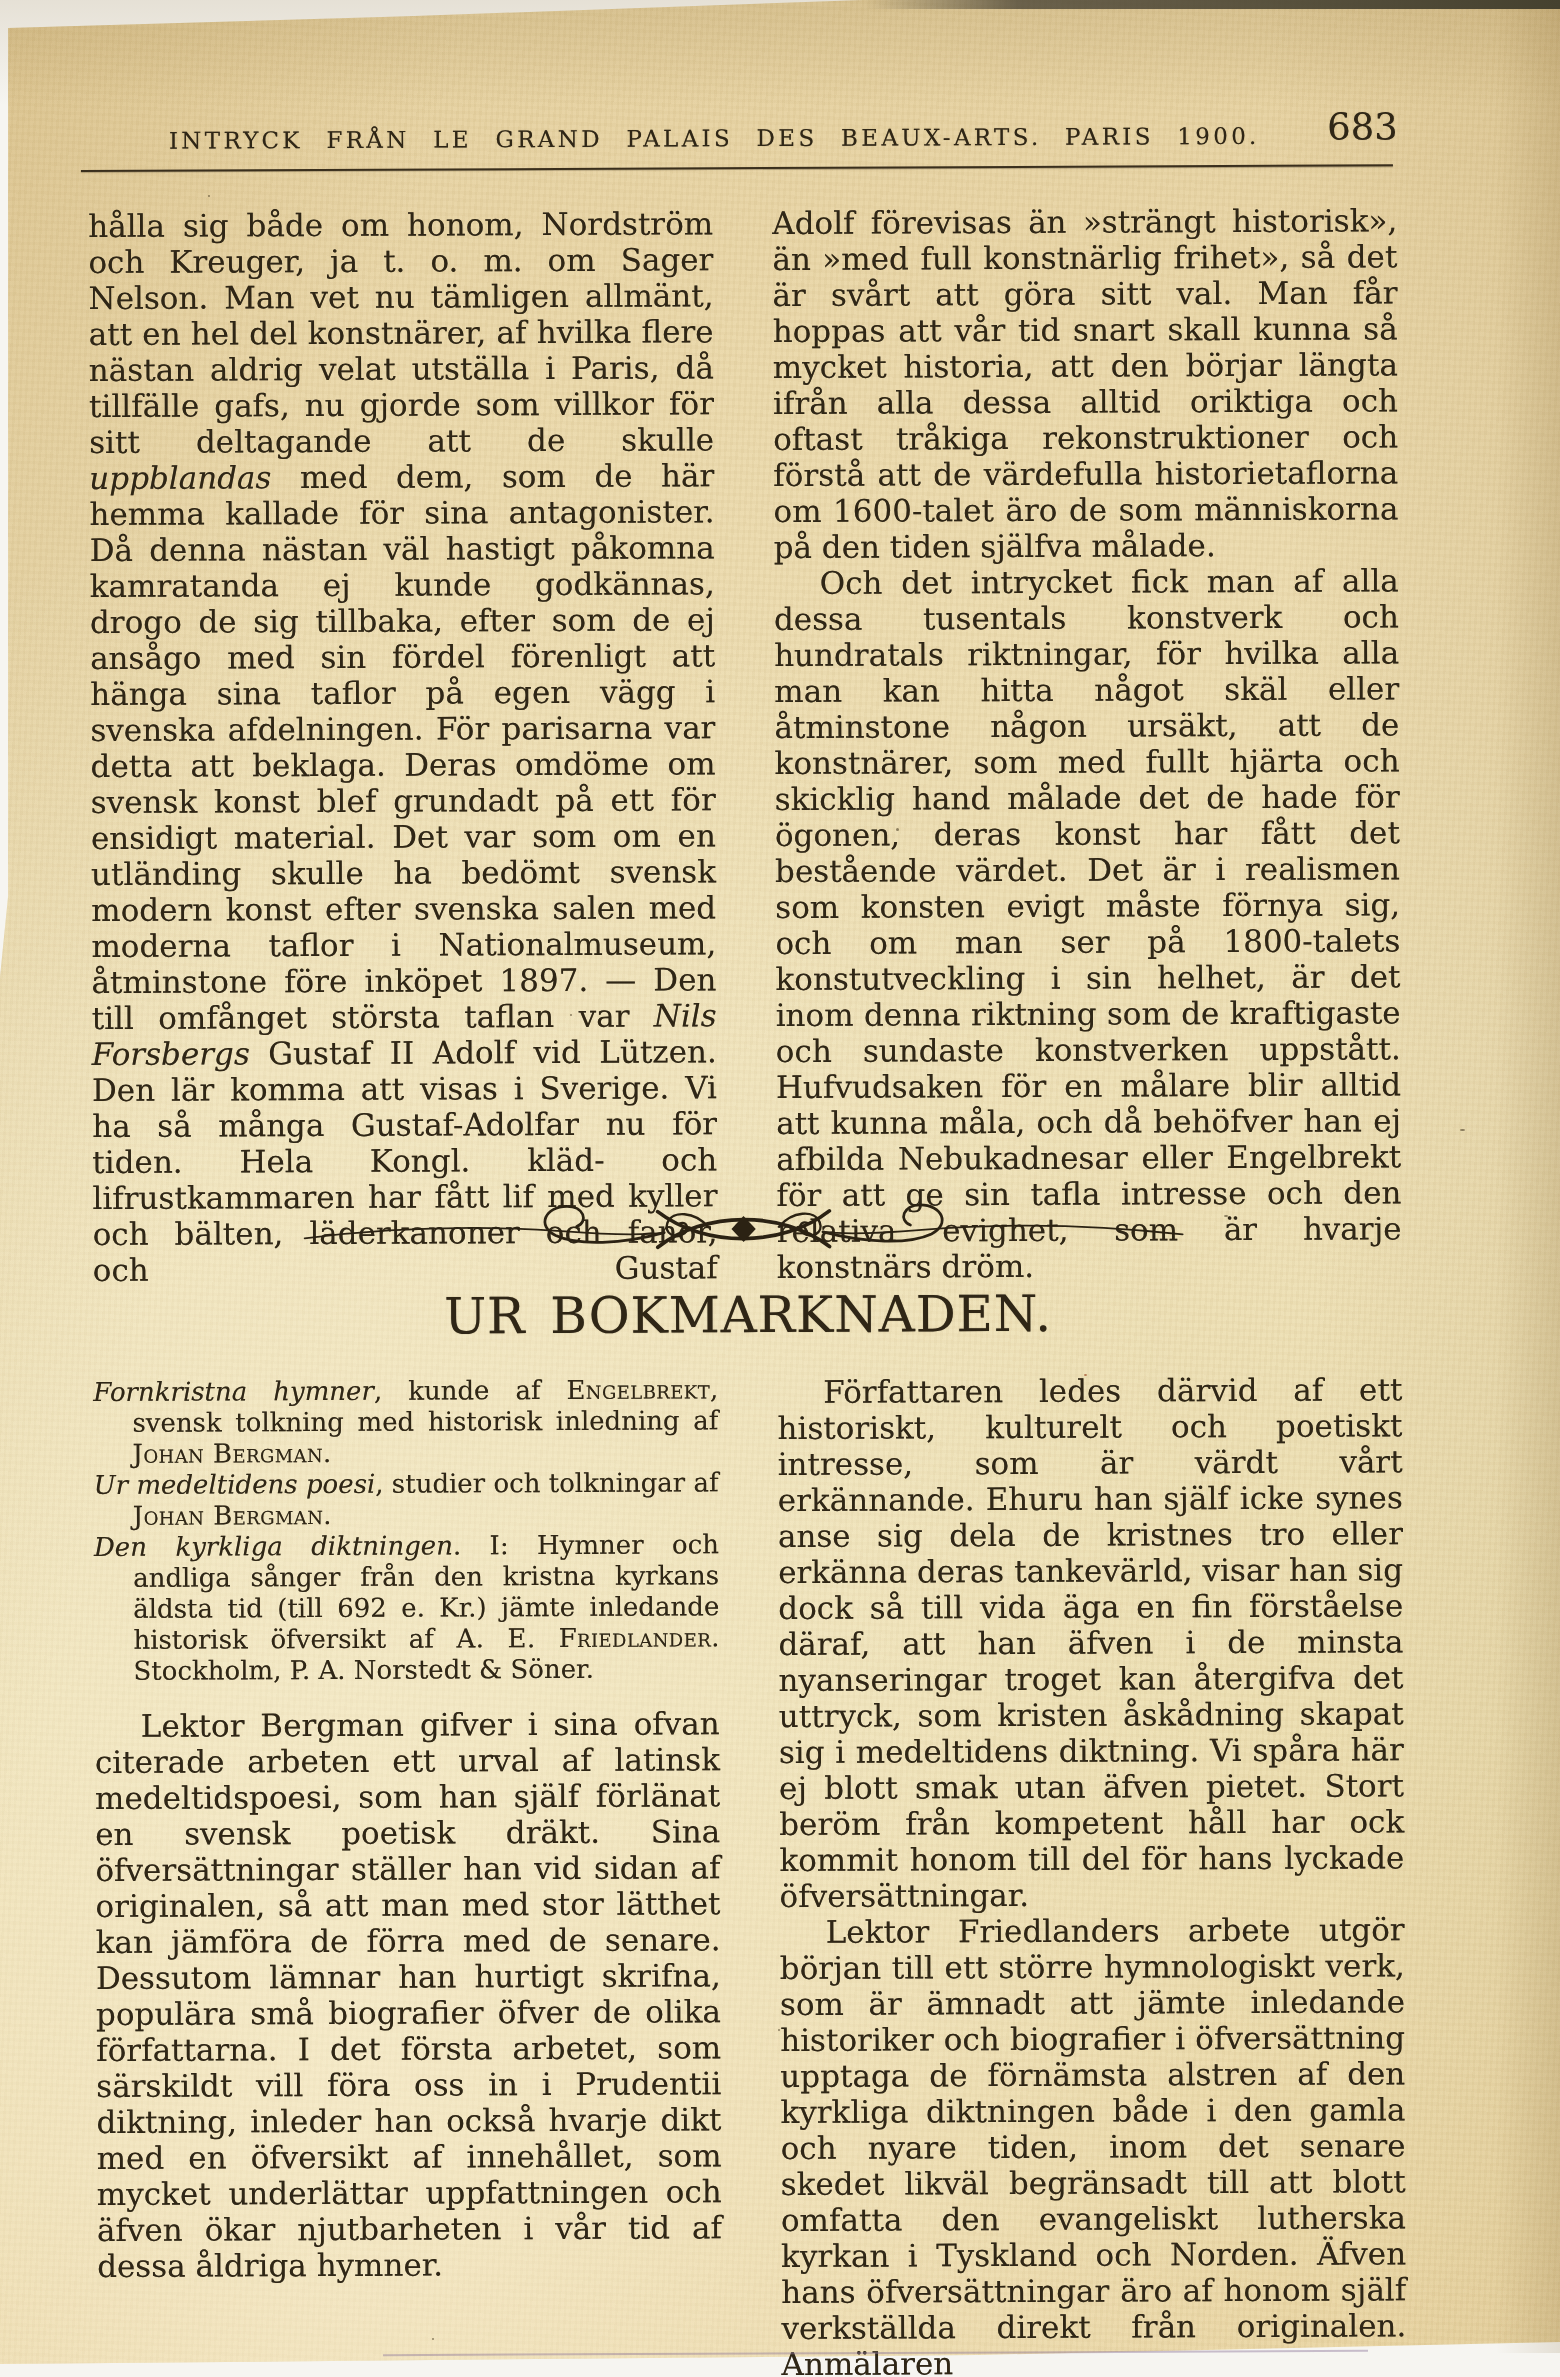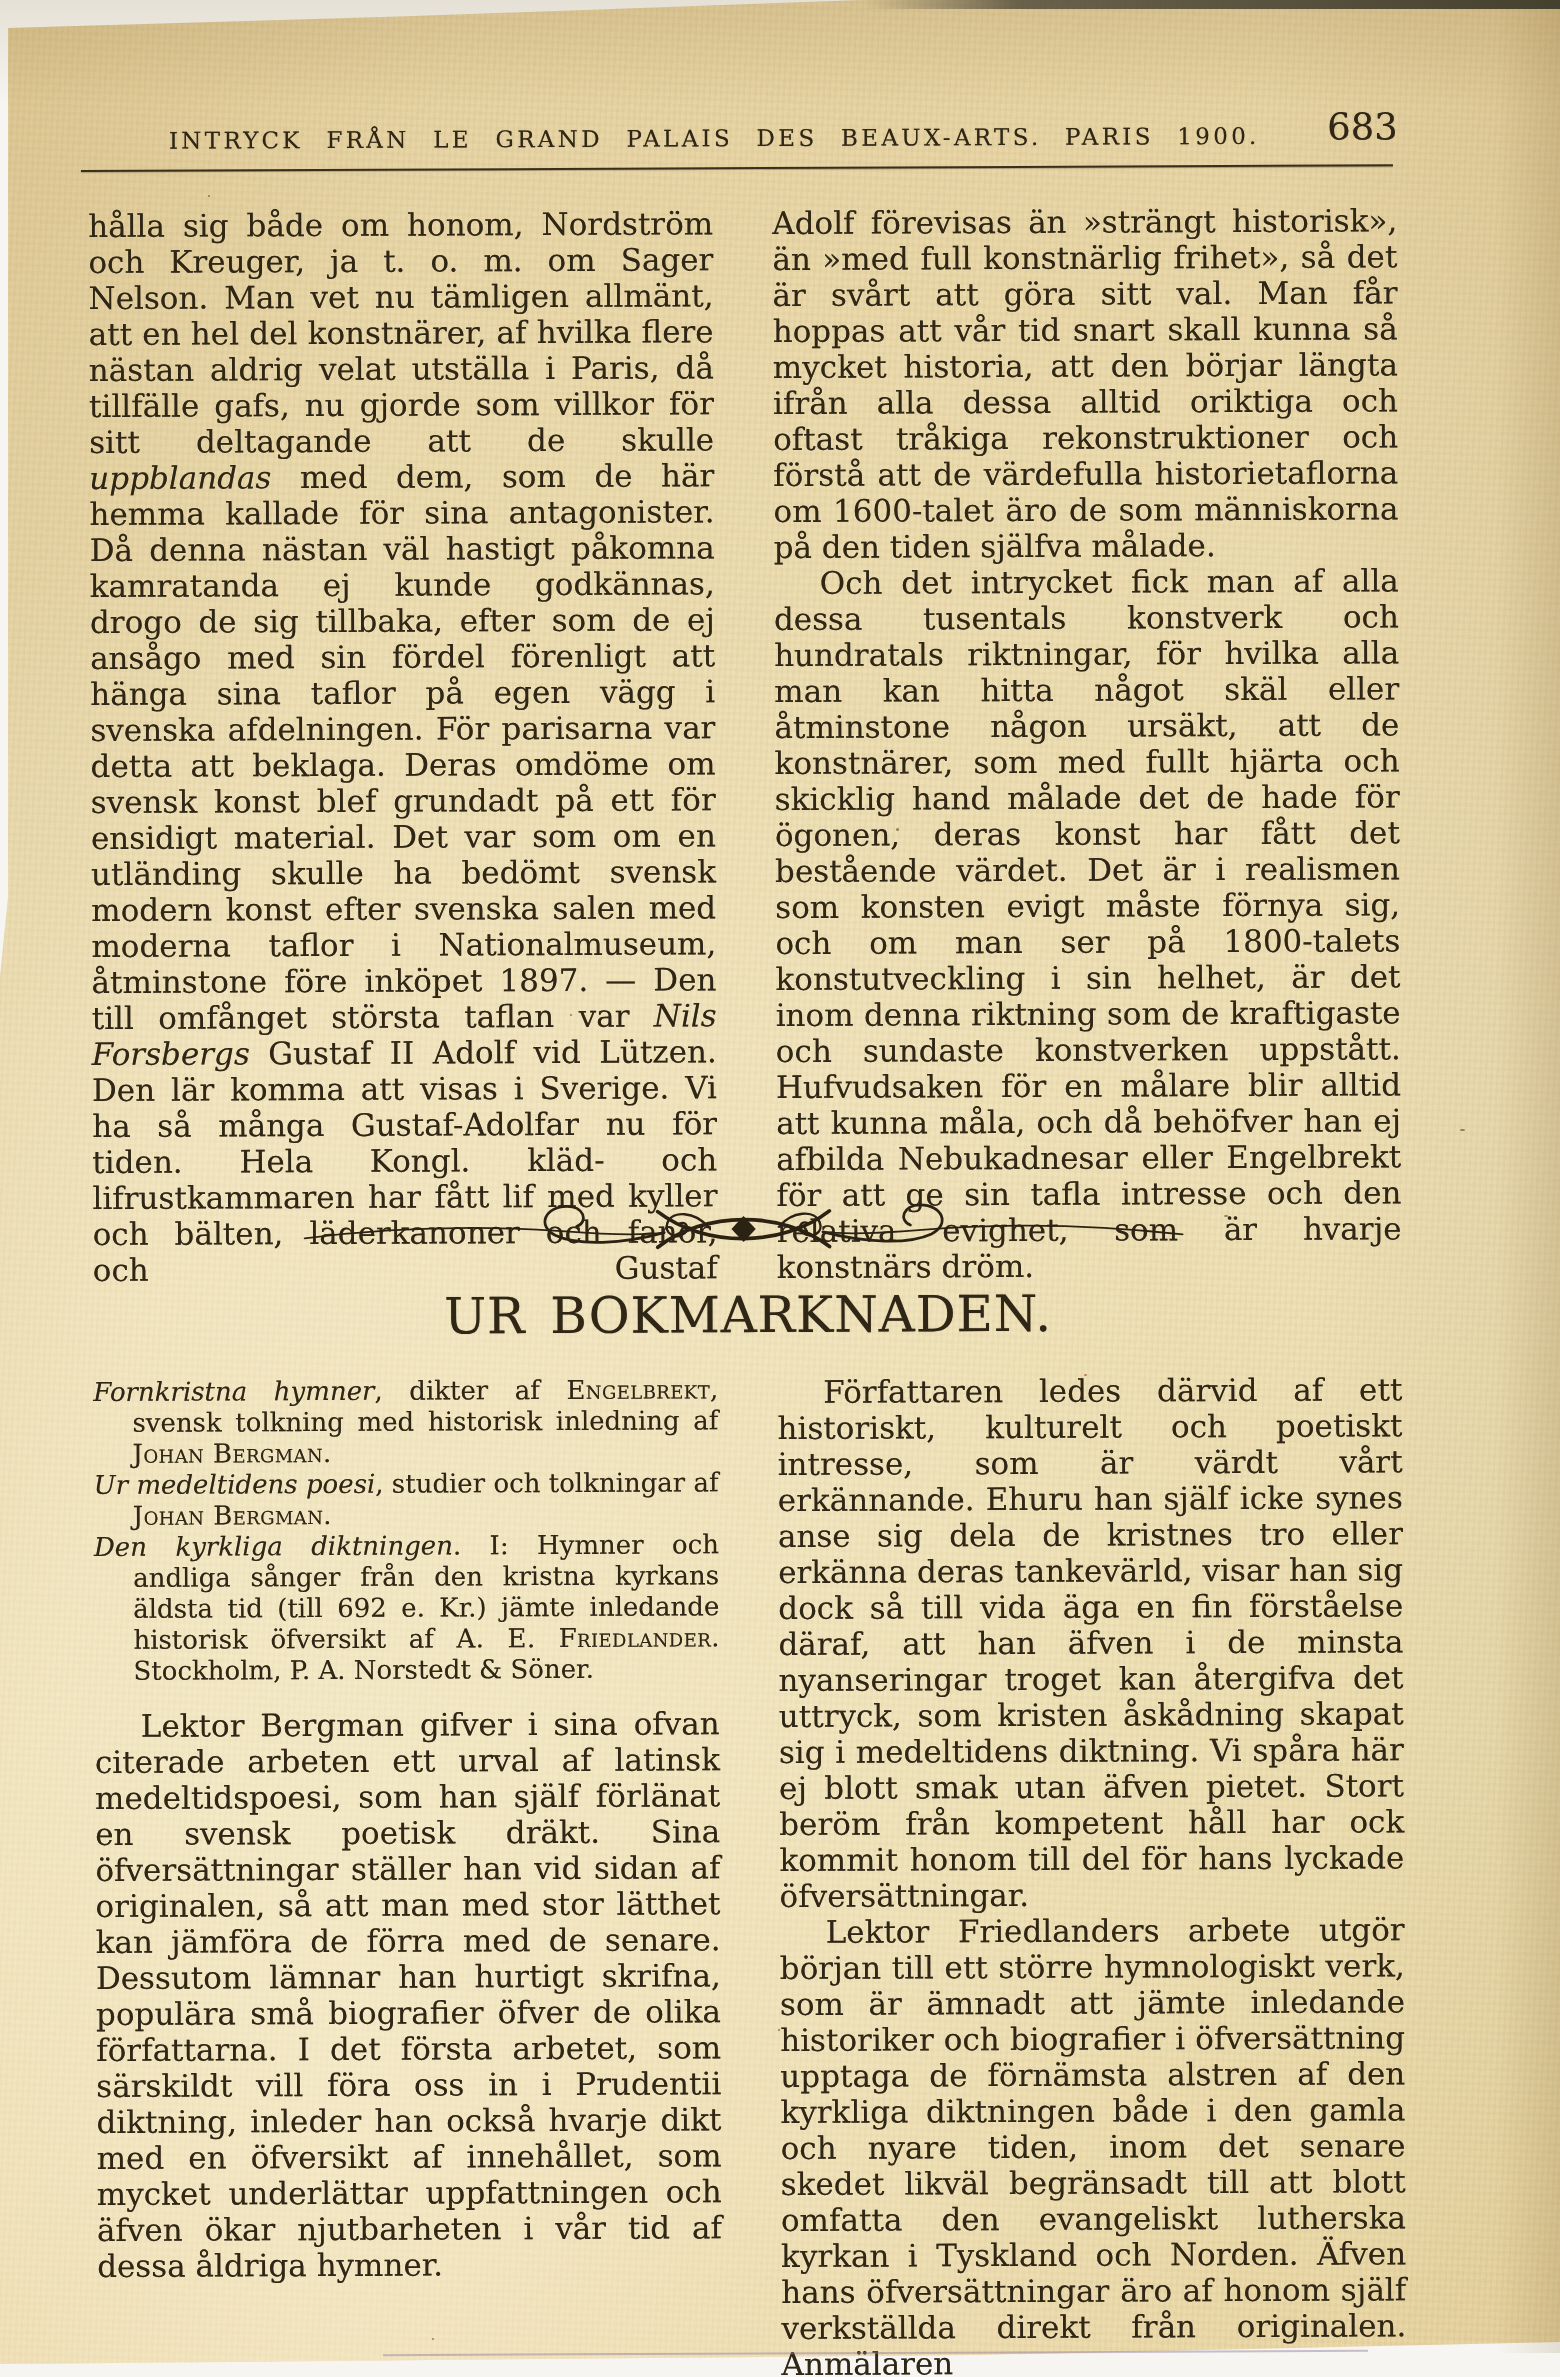--- a/index.html
+++ b/index.html
@@ -95,21 +95,21 @@
     <path d="M444 26 C502 71 598 71 656 26" stroke-width="4.6"></path>
     <path d="M444 70 C502 25 598 25 656 70" stroke-width="4.6"></path>
     <polygon points="550,32 565,48 550,64 535,48" fill="#2b2213" stroke="none"></polygon>
   </svg>
 
   <div class="section-heading">UR BOKMARKNADEN.</div>
 
   <div class="cols bottom-cols">
     <div class="col">
       <div class="biblio">
-          <p class="para"><span class="it">Fornkristna hymner</span><span>, dikter af </span><span class="sc">Engelbrekt</span><span>, svensk tolkning med historisk inledning af </span><span class="sc">Johan Bergman</span><span>.</span></p>
+          <p class="para"><span class="it">Fornkristna hymner</span><span>, kunde af </span><span class="sc">Engelbrekt</span><span>, svensk tolkning med historisk inledning af </span><span class="sc">Johan Bergman</span><span>.</span></p>
           <p class="para"><span class="it">Ur medeltidens poesi</span><span>, studier och tolkningar af </span><span class="sc">Johan Bergman</span><span>.</span></p>
           <p class="para"><span class="it">Den kyrkliga diktningen</span><span>. I: Hymner och andliga sånger från den kristna kyrkans äldsta tid (till 692 e. Kr.) jämte inledande historisk öfversikt af </span><span class="sc">A. E. Friedlander</span><span>. Stockholm, P. A. Norstedt &amp; Söner.</span></p>
         </div>
       <div>
           <p class="para indent"><span>Lektor Bergman gifver i sina ofvan citerade arbeten ett urval af latinsk medeltidspoesi, som han själf förlänat en svensk poetisk dräkt. Sina öfversättningar ställer han vid sidan af originalen, så att man med stor lätthet kan jämföra de förra med de senare. Dessutom lämnar han hurtigt skrifna, populära små biografier öfver de olika författarna. I det första arbetet, som särskildt vill föra oss in i Prudentii diktning, inleder han också hvarje dikt med en öfversikt af innehållet, som mycket underlättar uppfattningen och äfven ökar njutbarheten i vår tid af dessa åldriga hymner.</span></p>
         </div>
     </div>
     <div class="col">
         <p class="para indent"><span>Författaren ledes därvid af ett historiskt, kulturelt och poetiskt intresse, som är värdt vårt erkännande. Ehuru han själf icke synes anse sig dela de kristnes tro eller erkänna deras tankevärld, visar han sig dock så till vida äga en fin förståelse däraf, att han äfven i de minsta nyanseringar troget kan återgifva det uttryck, som kristen åskådning skapat sig i medeltidens diktning. Vi spåra här ej blott smak utan äfven pietet. Stort beröm från kompetent håll har ock kommit honom till del för hans lyckade öfversättningar.</span></p>
         <p class="para indent justify-last"><span>Lektor Friedlanders arbete utgör början till ett större hymnologiskt verk, som är ämnadt att jämte inledande historiker och biografier i öfversättning upptaga de förnämsta alstren af den kyrkliga diktningen både i den gamla och nyare tiden, inom det senare skedet likväl begränsadt till att blott omfatta den evangeliskt lutherska kyrkan i Tyskland och Norden. Äfven hans öfversättningar äro af honom själf verkställda direkt från originalen. Anmälaren</span></p>

